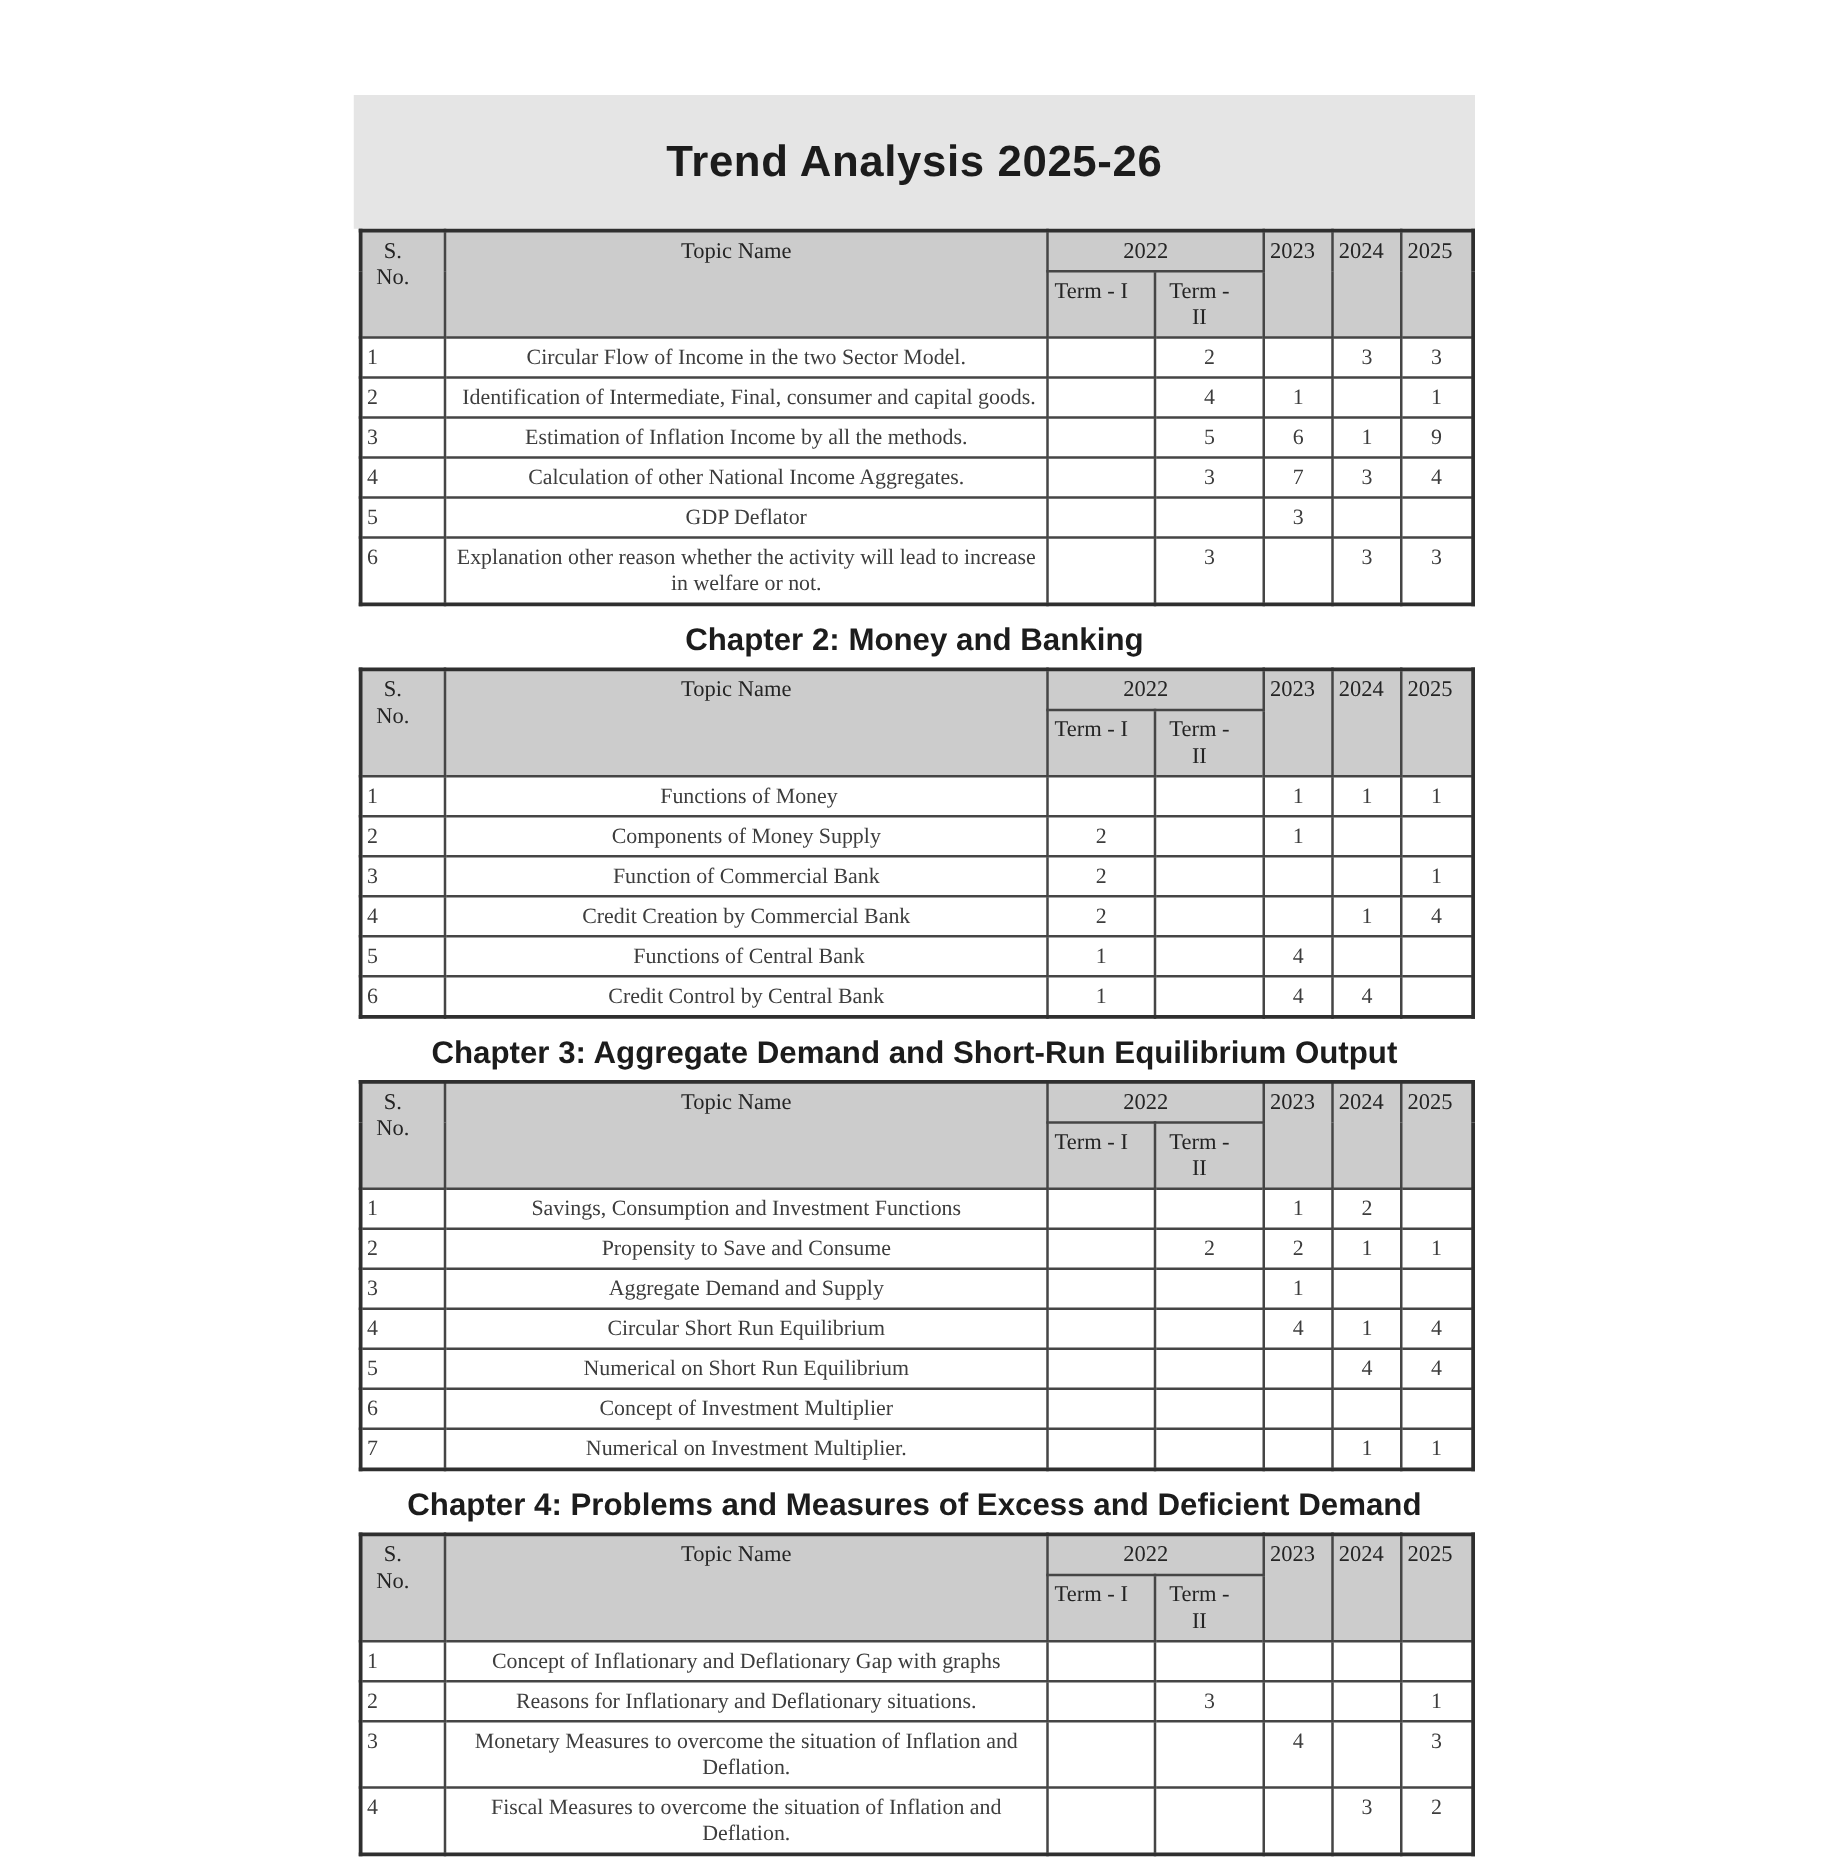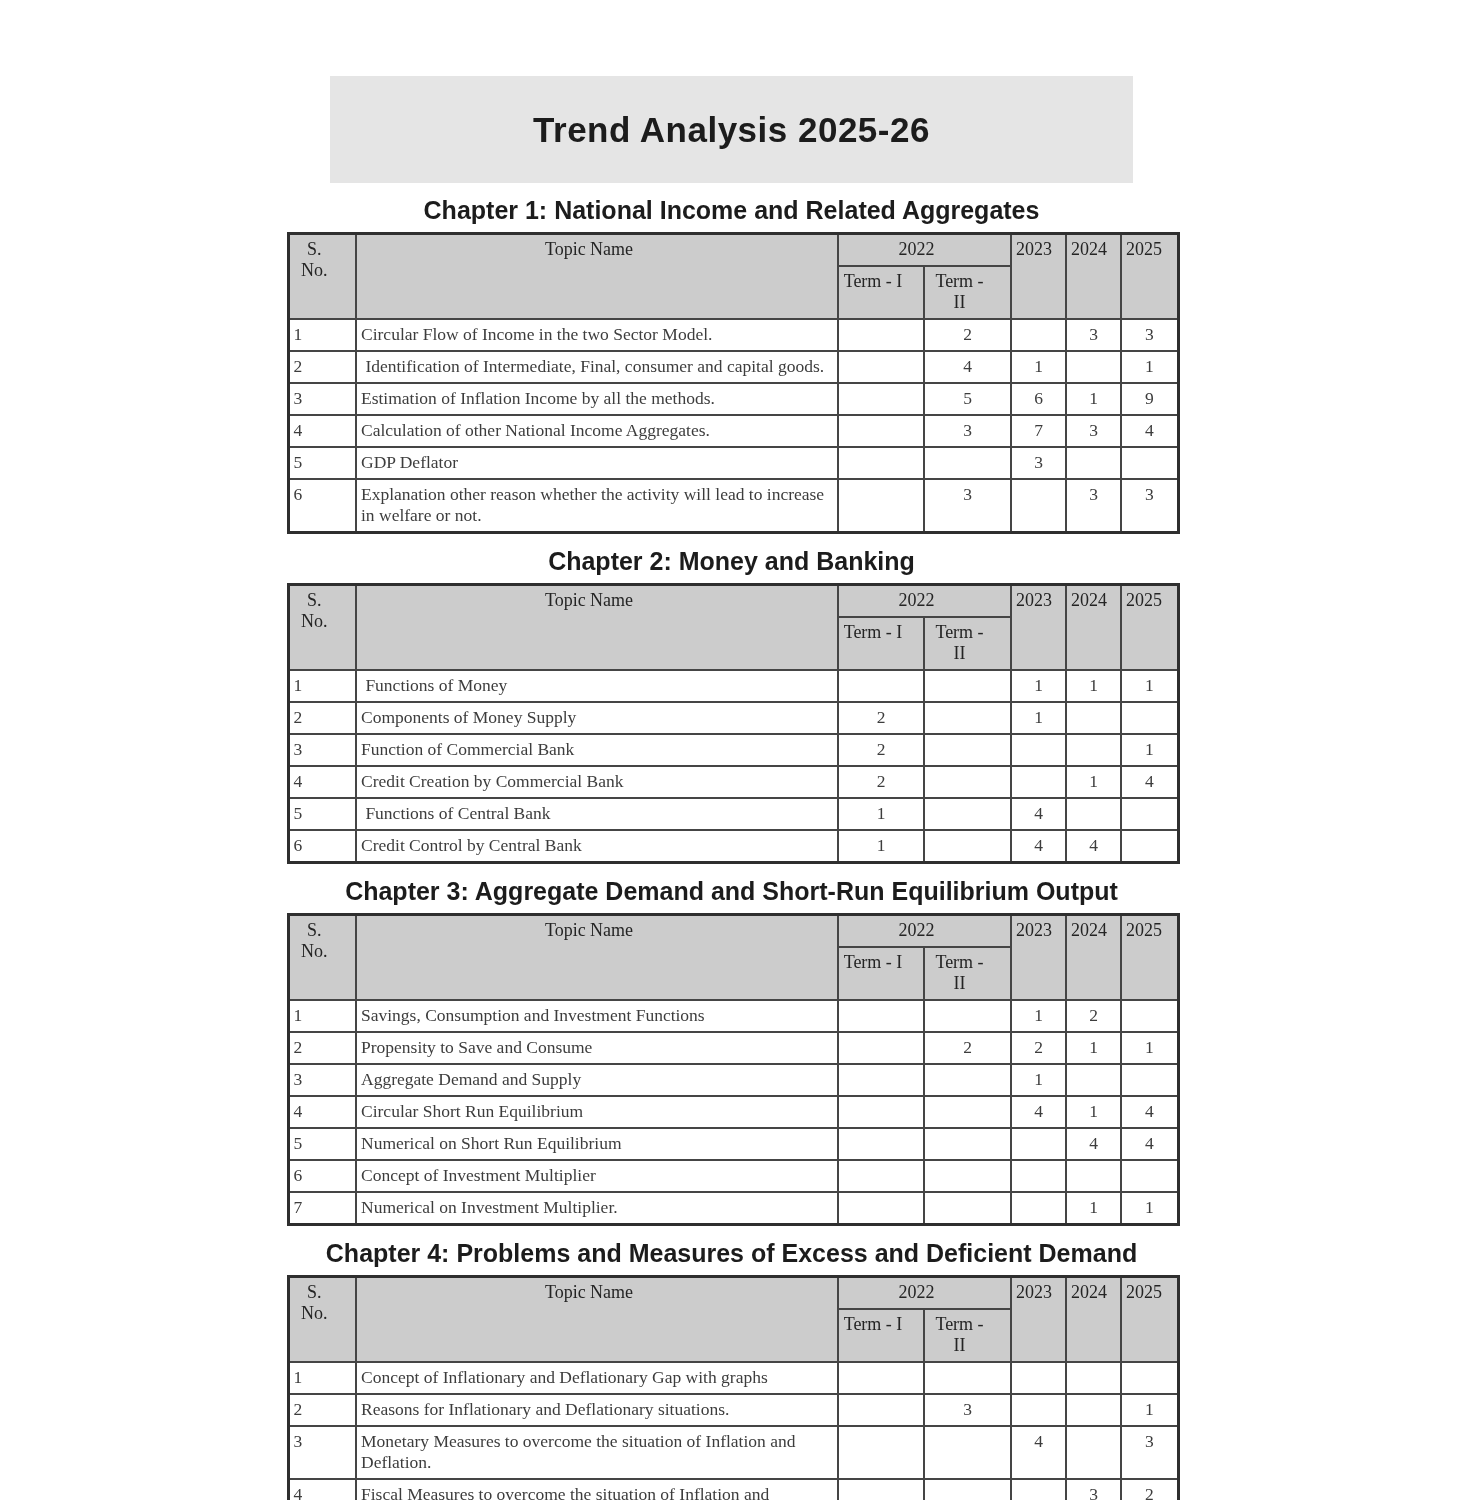--- a/index.html
+++ b/index.html
@@ -7,21 +7,21 @@
   .page {
     position: relative;
     width: 1463px;
     height: 1500px;
     background: var(--page-bg, #ffffff);
     font-family: "Liberation Serif", serif;
     color: #2b2b2b;
     overflow: hidden;
   }
   .banner {
-    width: 803px;
+    width: 897px;
     height: 107px;
     margin: 76px auto 0 auto;
     background: var(--banner-bg, #e5e5e5);
     display: flex;
     align-items: center;
     justify-content: center;
   }
   .banner h1 {
     font-family: "Liberation Sans", sans-serif;
     font-weight: bold;
@@ -57,21 +57,21 @@
     font-size: 18px;
     color: #242424;
     padding: 4px 20px 5px 4px;
     text-align: center;
   }
   th.sno-h { text-align: left; padding-left: 7px; }
   th.topic-h { text-align: left; padding-left: 9px; margin-left: 44px; }
   th.term-h { font-size: 17px; padding-top: 5px; padding-bottom: 6px; }
   table.trend td { padding: 4px 4px 5px 4px; color: #3d3d3d; }
   td.sno { text-align: left; padding-left: 7px; color: #4b4b4b; }
-  td.topic { text-align: left; padding-left: 9px; white-space: pre-wrap; color: #333333; }
+  td.topic { text-align: center; padding-left: 9px; white-space: pre-wrap; color: #333333; }
   td.num { text-align: center; color: #4b4b4b; }
   .page-footer {
     text-align: center;
     font-size: 20px;
     color: #1f1f1f;
     margin-top: 44px;
   }
   col.c-sno  { width: 68px; }
   col.c-topic{ width: 482px; }
   col.c-t1   { width: 86px; }
@@ -84,21 +84,20 @@
 <body>
 
 <div class="page" style="--page-bg: #ffffff; --banner-bg: #e5e5e5; --header-bg: #cccccc;">
 
   <div class="banner">
     <h1>Trend Analysis 2025-26</h1>
   </div>
 
   <div class="content">
   <section>
-    <h2 class="chapter-title">Chapter 1: National Income and Related Aggregates</h2>
     <table class="trend">
       <colgroup>
         <col class="c-sno">
             <col class="c-topic">
             <col class="c-t1">
             <col class="c-t2">
         <col class="c-y23">
             <col class="c-y24">
             <col class="c-y25">
       </colgroup>

